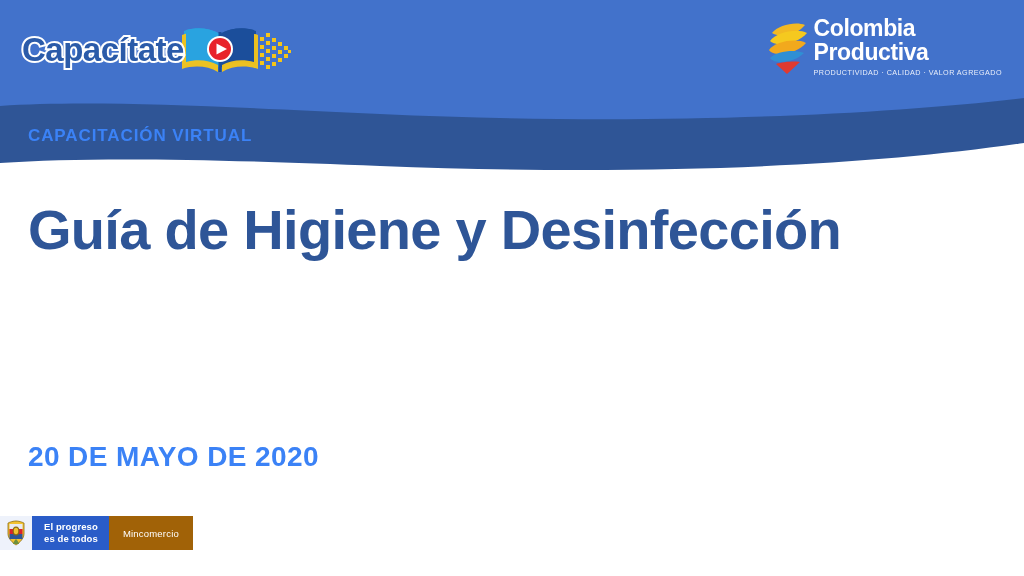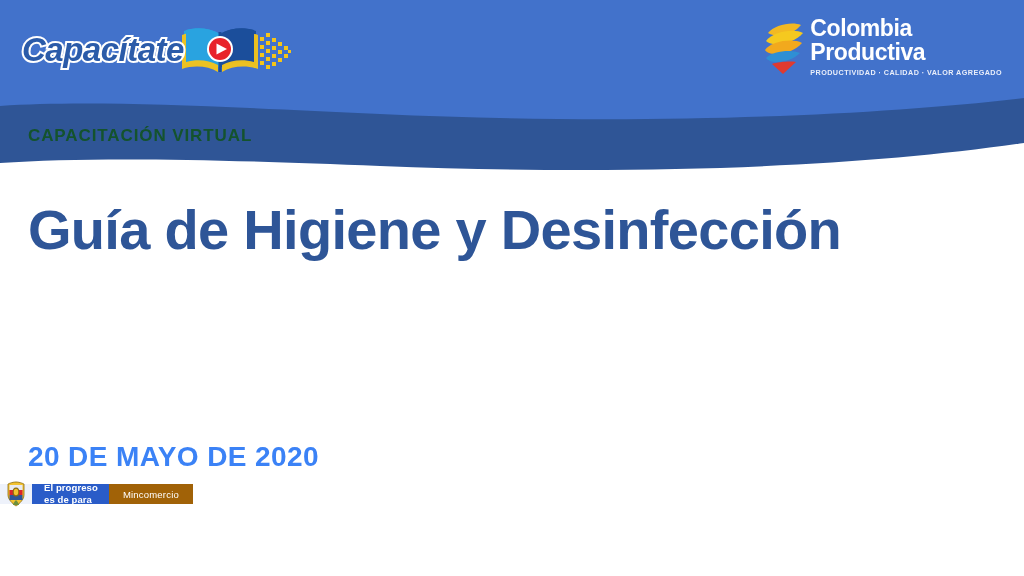--- a/index.html
+++ b/index.html
@@ -28,21 +28,20 @@
   .cap-logo {
     position:absolute;
     left:22px; top:18px;
     width:250px; height:62px;
     display:flex; align-items:center;
     z-index:5;
   }
   .cap-word {
     font-size:33px;
     font-weight:bold;
-    font-style:italic;
     letter-spacing:-0.5px;
     color:#2b5ba9;
     -webkit-text-stroke:4px #ffffff;
     paint-order:stroke fill;
     line-height:1;
     position:relative;
     z-index:3;
   }
   .cap-book {
     position:relative;
@@ -65,31 +64,31 @@
   .cp-text { color:#ffffff; line-height:1; }
   .cp-line1, .cp-line2 {
     font-size:23px; font-weight:bold;
     letter-spacing:-0.4px; display:block;
   }
   .cp-line2 { margin-top:1px; }
   .cp-tag {
     display:block;
     margin-top:5px;
     font-size:7.2px;
-    font-weight:bold;
+    font-weight:normal;
     letter-spacing:0.45px;
     color:#e9eefa;
     white-space:nowrap;
   }
 
   
   .kicker {
     position:absolute;
     left:28px; top:126px;
-    color:#14532d;
+    color:#3b82f6;
     font-size:17px;
     font-weight:bold;
     letter-spacing:0.9px;
     z-index:5;
   }
 
   
   .title {
     position:absolute;
     left:28px; top:198px;
@@ -108,23 +107,23 @@
     left:28px; top:441px;
     color:#3b82f6;
     font-size:28px;
     font-weight:bold;
     letter-spacing:0.4px;
   }
 
   
   .gov-bar {
     position:absolute;
-    left:0; top:484px;
-    height:20px;
-    display:flex; align-items:stretch;
+    left:0; top:516px;
+    height:34px;
+    display:flex; align-items:stretch;text-align:center;
   }
   .gov-shield {
     width:32px;
     background:#eef2fb;
     display:flex; align-items:center; justify-content:center;
   }
   .gov-shield svg { display:block; }
   .gov-progreso {
     background:#2a5cc8;
     color:#ffffff;
@@ -237,20 +236,20 @@
         <rect x="4.5" y="4" width="13" height="5" fill="#e8eaf0"></rect>
         <rect x="4.5" y="9" width="13" height="5" fill="#d9232e"></rect>
         <rect x="4.5" y="14" width="13" height="5" fill="#2f5596"></rect>
         <ellipse cx="11" cy="11" rx="3.4" ry="4.6" fill="#8a6b12"></ellipse>
         <ellipse cx="11" cy="11" rx="2.2" ry="3.3" fill="#f2c230"></ellipse>
         <path d="M11,19 C13,21 14,23 14,24 L8,24 C8,23 9,21 11,19 Z" fill="#6d8f3c"></path>
       </svg>
     </div>
     <div class="gov-progreso">
       <span>El progreso</span>
-      <span>es de para</span>
+      <span>es de todos</span>
     </div>
     <div class="gov-min">
       <span>Mincomercio</span>
     </div>
   </div>
 
 </div>
 
 </body></html>

